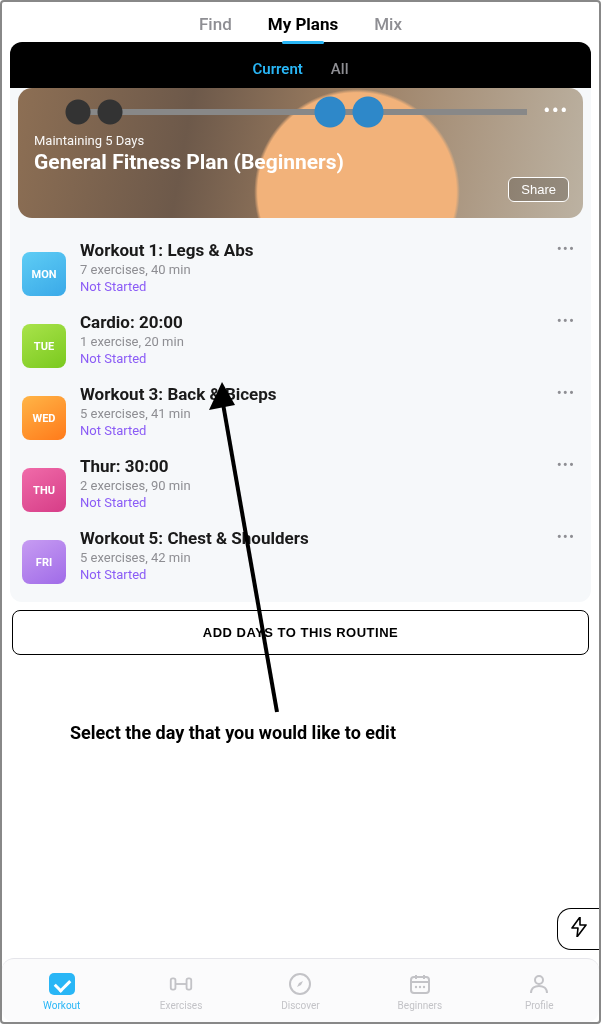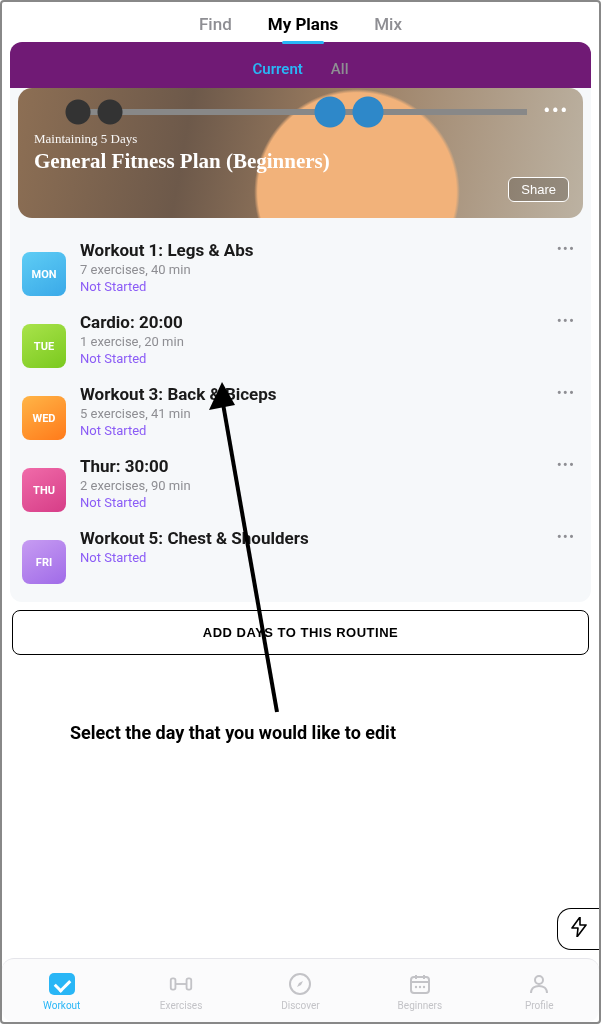--- a/index.html
+++ b/index.html
@@ -43,21 +43,21 @@
     background: #29b6f6;
     border-radius: 2px;
   }
   
   .sub-tabs {
     display: flex;
     justify-content: center;
     gap: 28px;
     padding: 18px 0 10px 0;
     font-size: 15px;
-    background: #701a75;
+    background: #000000;
     border-top-left-radius: 12px;
     border-top-right-radius: 12px;
     margin: 0 8px;
   }
   .sub-tab { color: #8e8e93; cursor: pointer; font-weight: 500; }
   .sub-tab.active { color: #29b6f6; font-weight: 600; }
   
   .content-wrap {
     background: #f6f8fa;
     margin: 0 8px;
@@ -81,21 +81,21 @@
     position: absolute;
     top: 8px; left: 0; right: 0;
     height: 32px;
     background:
       radial-gradient(circle at 60px 16px, #333 0 12px, transparent 13px),
       radial-gradient(circle at 92px 16px, #333 0 12px, transparent 13px),
       radial-gradient(circle at 312px 16px, #2e88c9 0 15px, transparent 16px),
       radial-gradient(circle at 350px 16px, #2e88c9 0 15px, transparent 16px),
       linear-gradient(#888 0 0) center/80% 6px no-repeat;
   }
-  .hero-inner { position: absolute; left: 16px; bottom: 44px; right: 0; font-family: Liberation Serif, serif; }
+  .hero-inner { position: absolute; left: 16px; bottom: 44px; right: 0; }
   .hero-sub { font-size: 13px; font-weight: 400; opacity: 0.95; }
   .hero-title { font-size: 21px; font-weight: 700; margin-top: 2px; }
   .hero-more {
     position: absolute; top: 12px; right: 14px;
     color: #fff; font-size: 18px; letter-spacing: 2px; cursor: pointer;
     font-weight: 700;
   }
   .share-btn {
     position: absolute; bottom: 16px; right: 14px;
     border: 1.5px solid #fff; color: #fff;
@@ -296,20 +296,21 @@
         <div class="row-meta">2 exercises, 90 min</div>
         <div class="row-status">Not Started</div>
       </div>
       <span class="row-more">•••</span>
     </div>
 
     <div class="row">
       <div class="day-chip chip-fri">FRI</div>
       <div class="row-body">
         <div class="row-title">Workout 5: Chest &amp; Shoulders</div>
+        <div class="row-meta">5 exercises, 42 min</div>
         <div class="row-status">Not Started</div>
       </div>
       <span class="row-more">•••</span>
     </div>
 
   </div>
 </div>
 
 <button class="add-days">ADD DAYS TO THIS ROUTINE</button>
 

